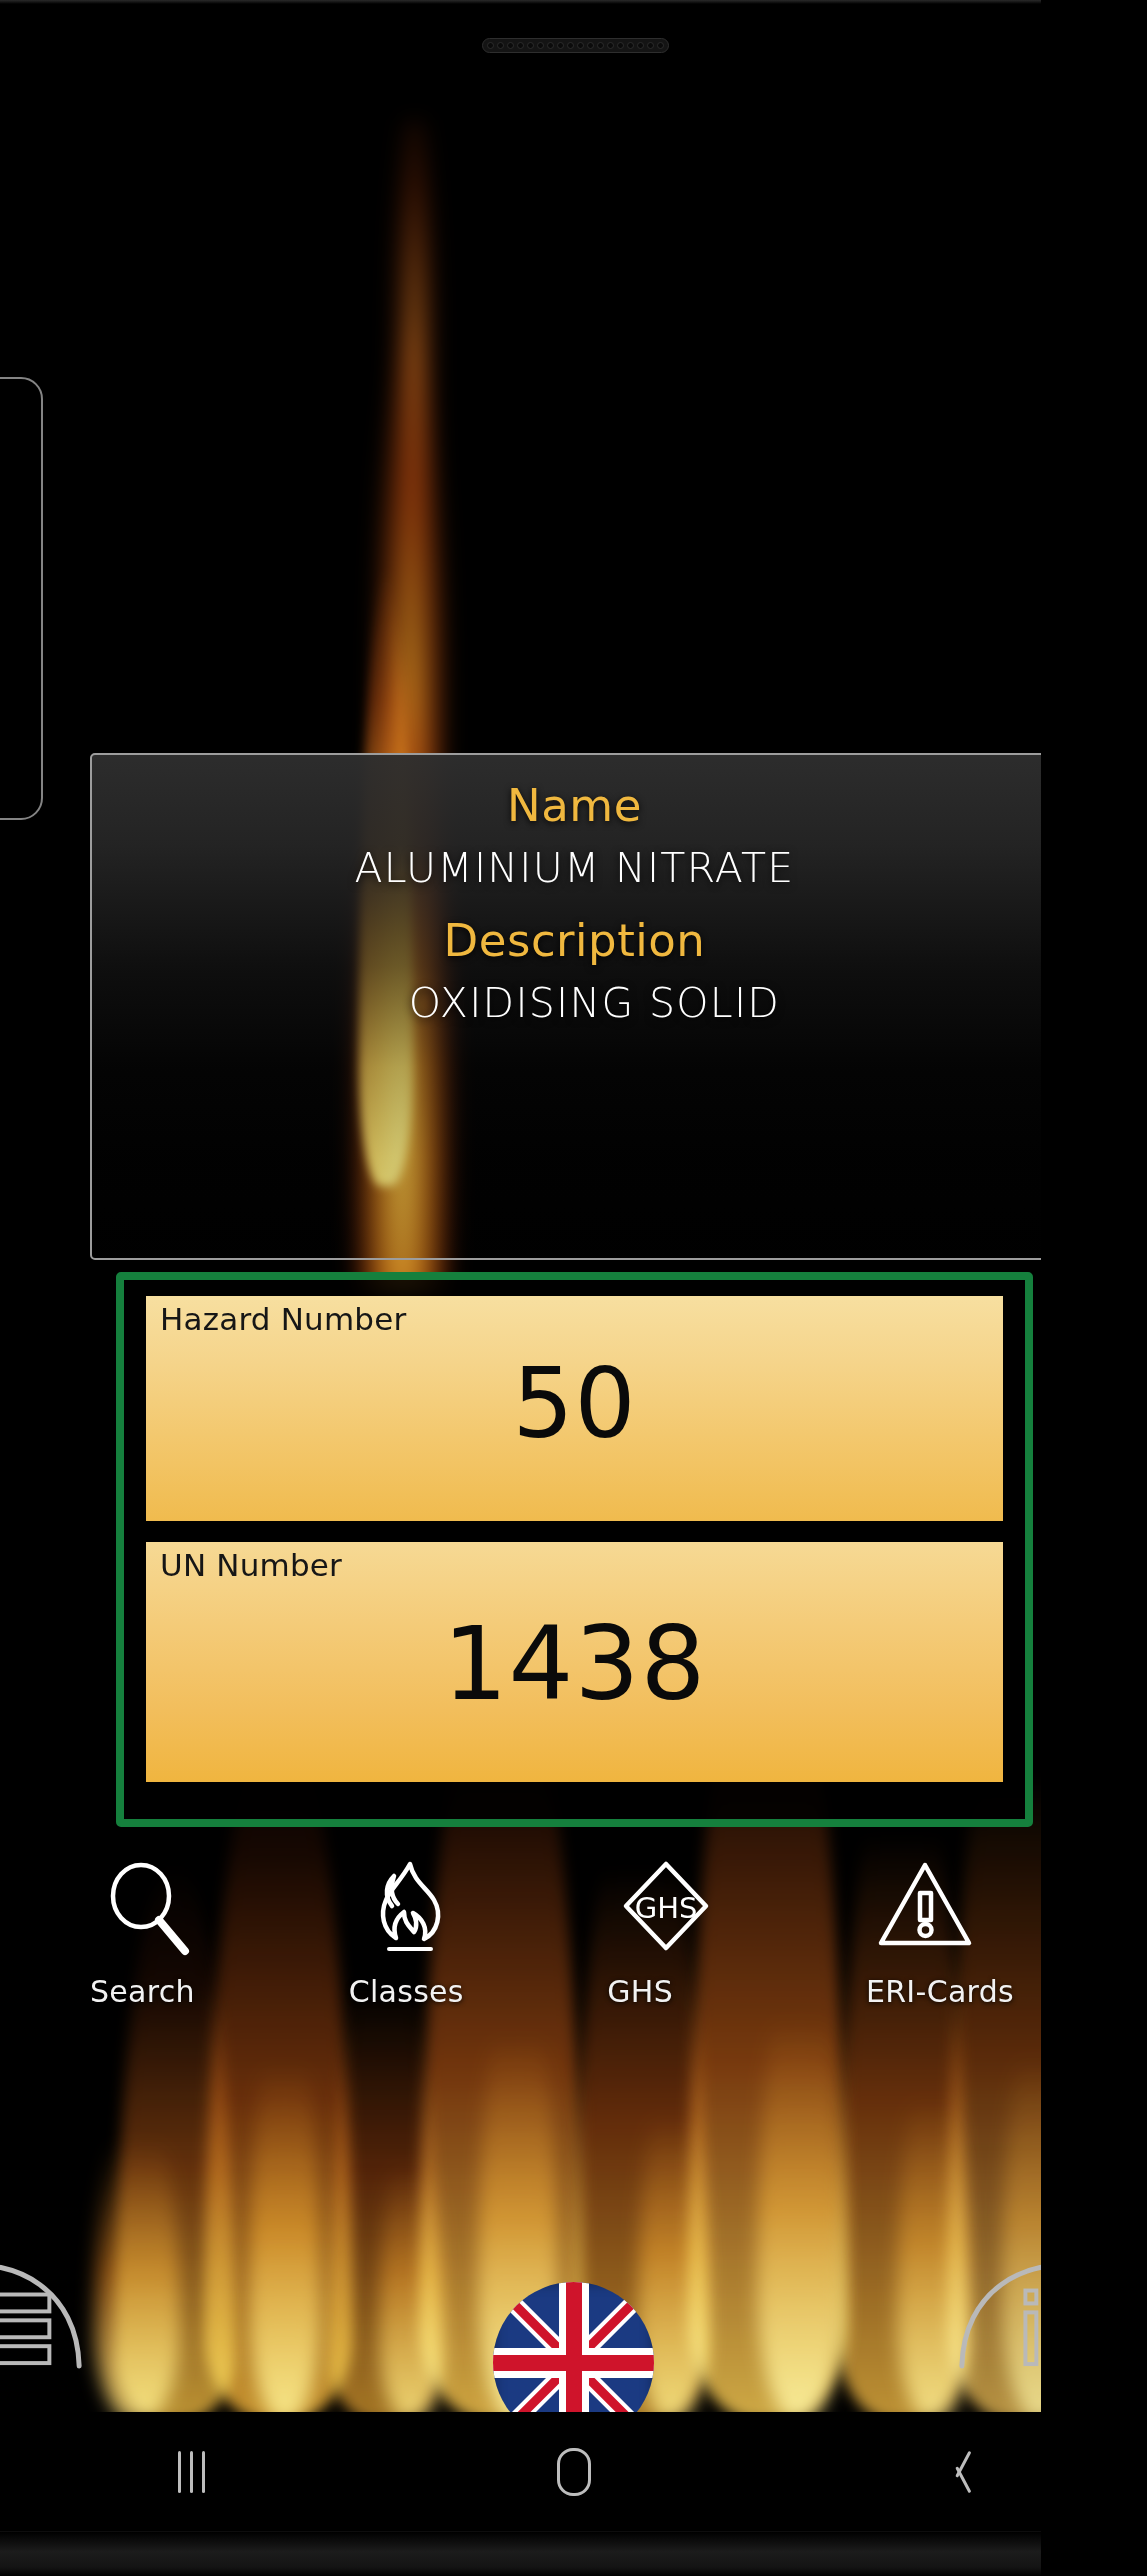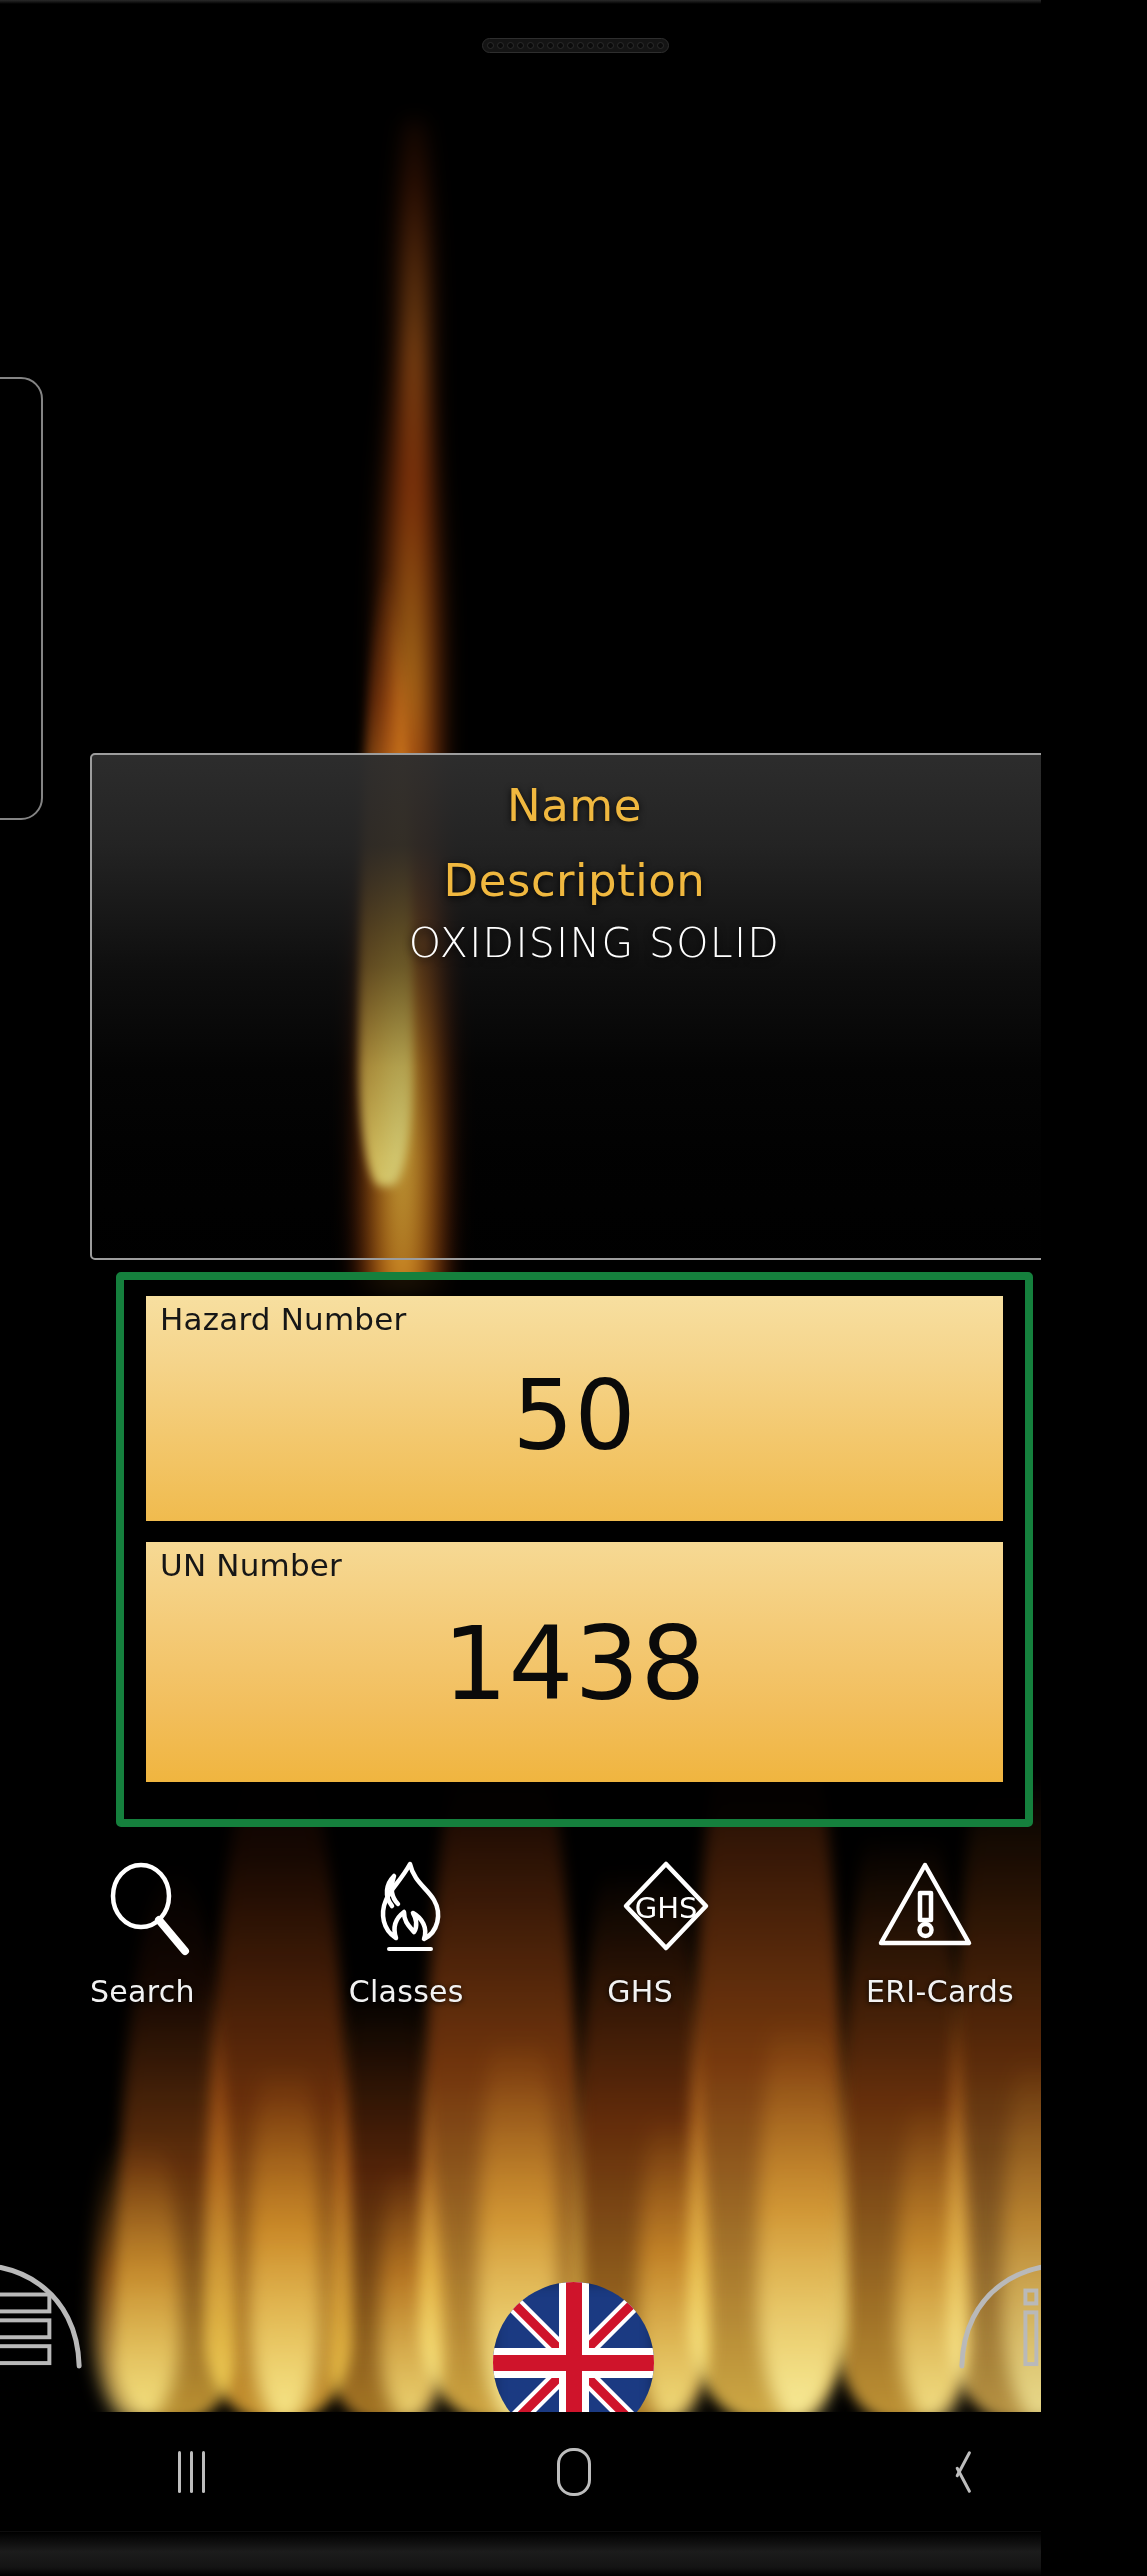--- a/index.html
+++ b/index.html
@@ -178,21 +178,21 @@
     letter-spacing: 0.2px;
   }
   .num-value {
     position: absolute;
     left: 0; right: 0;
     text-align: center;
     color: #0a0a0a;
     font-weight: 400;
     letter-spacing: 1px;
   }
-  #hazard-value { top: 64px; font-size: 96px; }
+  #hazard-value { top: 52px; font-size: 96px; }
   #un-value { top: 62px; font-size: 102px; }
 
   
   #icon-toolbar {
     position: absolute;
     left: 90px; top: 1849px;
     width: 969px; height: 199px;
     display: flex;
     justify-content: space-between;
     align-items: flex-start;
@@ -333,20 +333,21 @@
       <i></i>
       <i></i>
       <i></i>
       <i></i>
   </div>
 
   <div id="left-edge-outline"></div>
 
   <div id="info-card">
     <div id="lbl-name" class="card-label">Name</div>
+    <div id="val-name" class="card-value">ALUMINIUM NITRATE</div>
     <div id="lbl-desc" class="card-label">Description</div>
     <div id="val-desc" class="card-value">OXIDISING SOLID</div>
 
   </div>
 
   <div id="numbers-container">
     <div id="hazard-panel" class="num-panel">
       <div class="num-caption">Hazard Number</div>
       <div id="hazard-value" class="num-value">50</div>
     </div>

